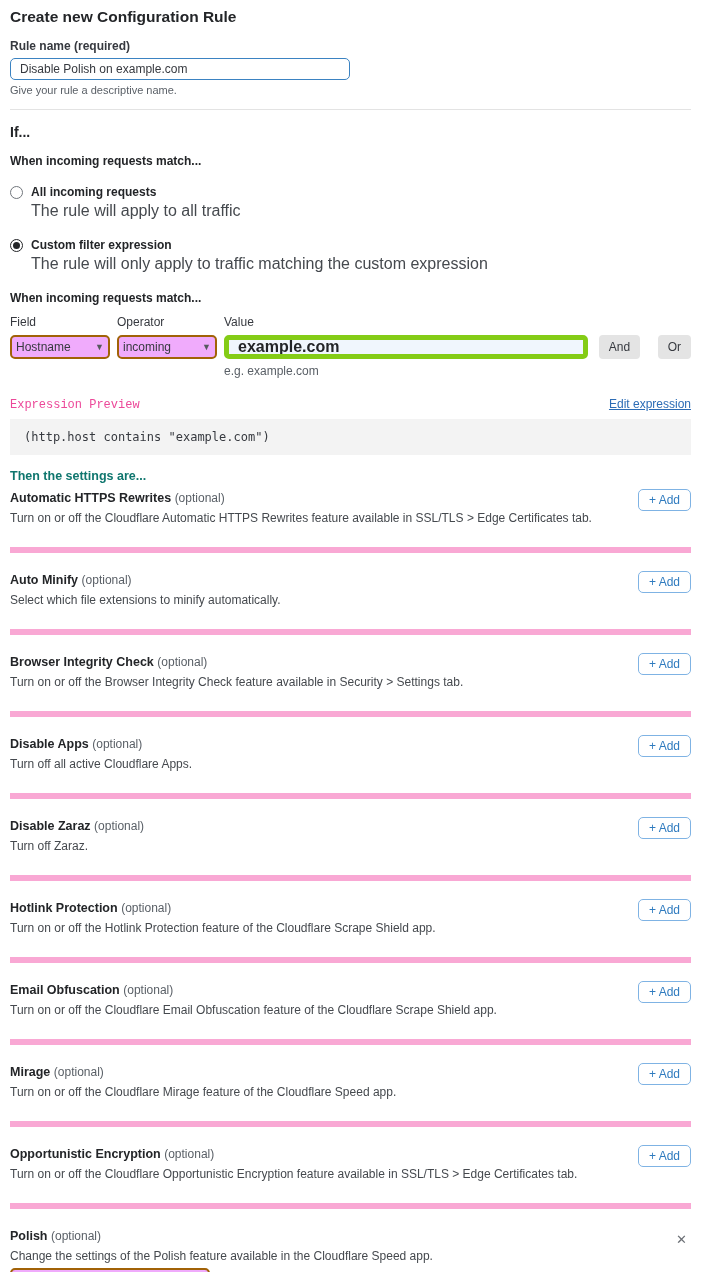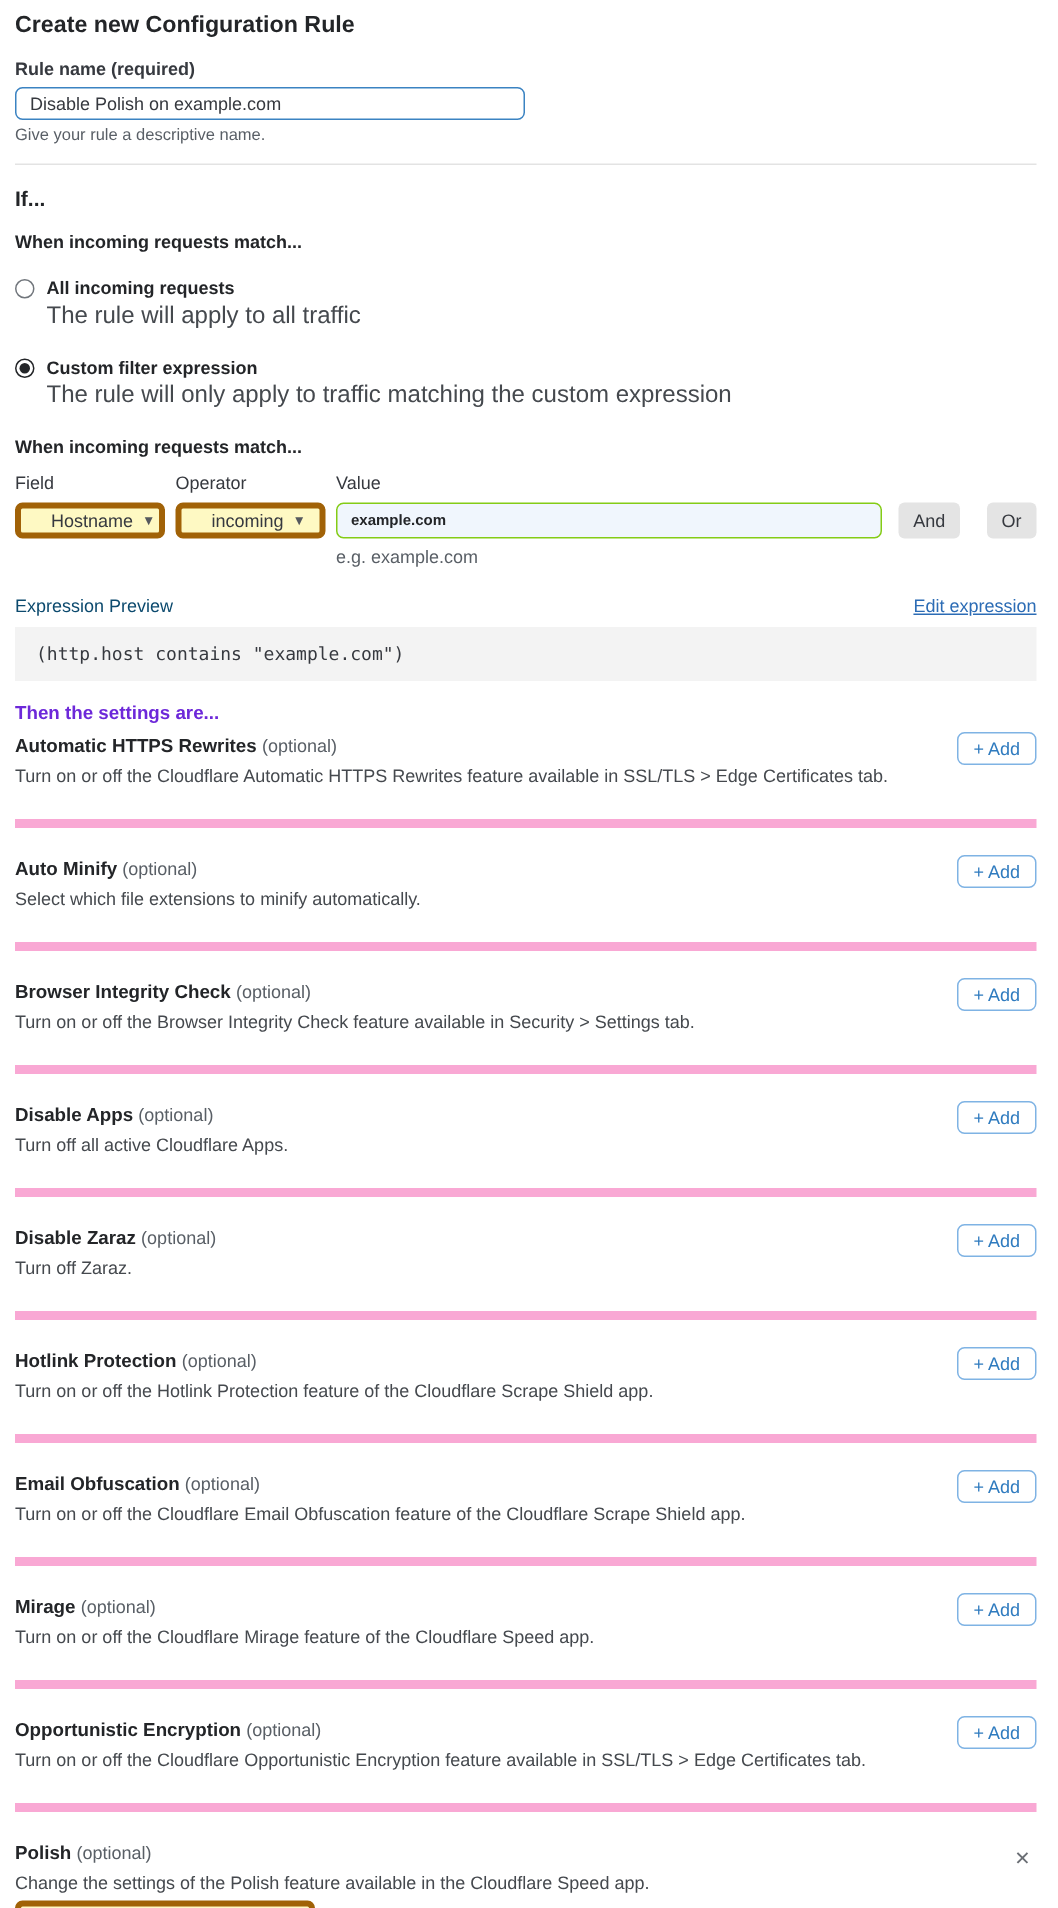--- a/index.html
+++ b/index.html
@@ -45,47 +45,47 @@
 
   
   .builder { display: flex; align-items: flex-start; margin-top: 10px; }
   .col-label { font-size: 12px; color: #36393f; margin-bottom: 6px; height: 14px; }
   .bcol { margin-right: 7px; }
   .field-col { width: 100px; }
   .operator-col { width: 100px; }
   .value-col { flex: 1 1 auto; }
   .select {
     display: flex; justify-content: space-between; align-items: center;
-    height: 24px; border: 4px solid #a16207; border-radius: 5px;
-    padding: 0 20px; font-size: 12px; color: #36393f; background: #fef9c3; cursor: pointer;
+    height: 24px; border: 2px solid #a16207; border-radius: 5px;
+    padding: 0 4px; font-size: 12px; color: #36393f; background: #f0abfc; cursor: pointer;
   }
   .caret { font-size: 9px; color: #55595e; margin-left: 6px; }
   .value-input {
-    width: 100%; height: 24px; border: 1px solid #84cc16; border-radius: 5px;
+    width: 100%; height: 24px; border: 5px solid #84cc16; border-radius: 5px;
     background: #f0f6fd; padding: 0 9px; font-family: "Liberation Sans", sans-serif;
-    font-size: 10px; font-weight: bold; color: #232528; outline: none;
+    font-size: 16px; font-weight: bold; color: #232528; outline: none;
   }
   .conn-buttons { padding-top: 20px; white-space: nowrap; margin-left: 11px; }
   .gray-btn {
     height: 24px; padding: 0 10px; border: none; border-radius: 4px;
     background: #e4e4e4; color: #36393f; font-family: "Liberation Sans", sans-serif;
     font-size: 12px; cursor: pointer;
   }
   .gray-btn + .gray-btn { margin-left: 13px; }
 
   
   .preview-head { display: flex; justify-content: space-between; align-items: baseline; margin-top: 19px; }
-  .preview-label { font-size: 12px; color: #0c4a6e; }
+  .preview-label { font-size: 12px; color: #ec4899; font-family: Liberation Mono, monospace; }
   .edit-link { font-size: 12px; color: #2c6cb5; text-decoration: underline; cursor: pointer; text-align: right; }
   .code-block {
     margin-top: 7px; background: #f3f3f3; padding: 11px 14px;
     font-family: "DejaVu Sans Mono", monospace; font-size: 12px; color: #36393f;
   }
 
-  h3.then-heading { font-size: 12.5px; font-weight: bold; margin-top: 14px; color: #6d28d9; }
+  h3.then-heading { font-size: 12.5px; font-weight: bold; margin-top: 14px; color: #0f766e; }
 
   
   .setting-row { position: relative; padding: 20px 0 22px; border-bottom: 6px solid #f9a8d4; }
   .setting-row.first { padding-top: 8px; }
   .setting-row.last { border-bottom: none; }
   .setting-title { font-size: 12.5px; color: #232528; }
   .setting-name { font-weight: bold; }
   .opt { font-weight: normal; color: #595f66; font-size: 12px; }
   .setting-desc { font-size: 12px; color: #45494e; margin-top: 6px; }
   .add-btn {

